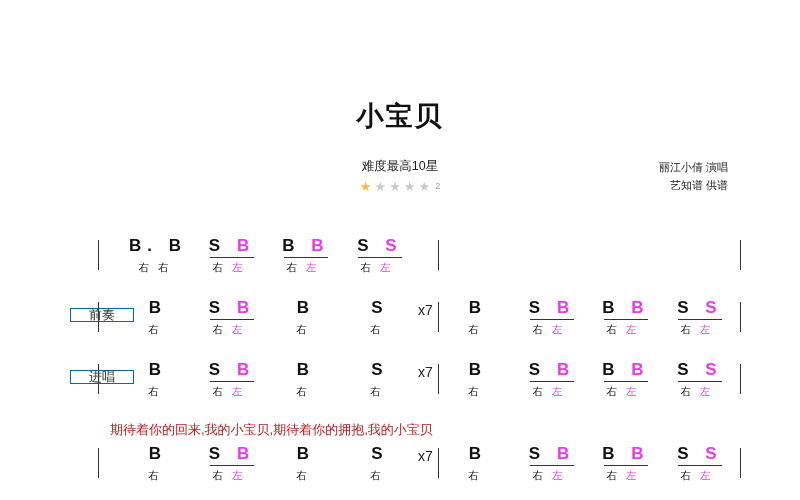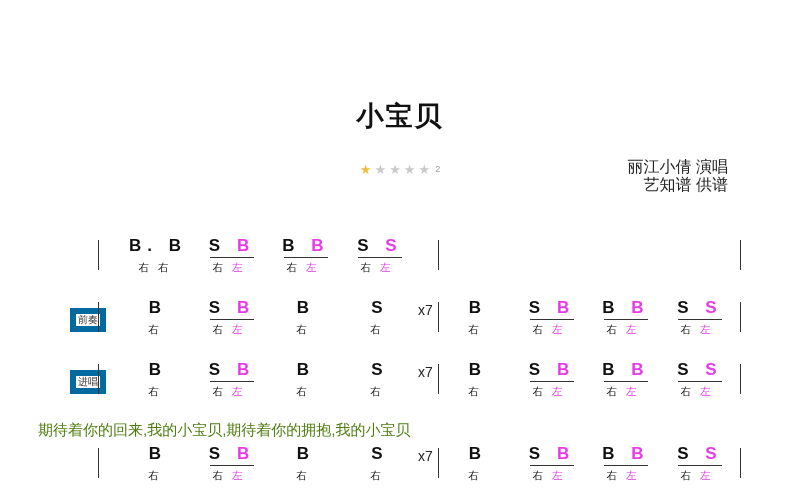--- a/index.html
+++ b/index.html
@@ -65,39 +65,39 @@
     color: #9a9a9a;
     letter-spacing: 0;
     margin-left: 2px;
     vertical-align: 2px;
   }
   .meta-right {
     position: absolute;
     right: 72px;
     top: 0;
     text-align: right;
-    font-size: 16px;
+    font-size: 11px;
     line-height: 18px;
     color: #222;
   }
   
   .system {
     position: relative;
     height: 62px;
     margin: 0 0 0 0;
   }
   .system.first { margin-top: 18px; }
   .bar-label {
     position: absolute;
     left: 70px;
     top: 14px;
-    font-size: 10px;
+    font-size: 13px;
     color: #333;
-    border: 6px solid #0369a1;
-    padding: 1px 2px;
+    border: 1px solid #0369a1;
+    padding: 1px 18px;
     line-height: 10px;
   }
   .barline {
     position: absolute;
     width: 1px;
     background: #333;
     height: 30px;
     top: 8px;
   }
   .cellrow {
@@ -138,36 +138,37 @@
   }
   .hands .r { color: #111; }
   .hands .p { color: #e83be8; }
   .rep {
     position: absolute;
     top: 8px;
     font-size: 14px;
     color: #222;
   }
   .lyric {
-    font-size: 15px;
-    color: #4d7c0f;
-    margin-left: 38px;
+    font-size: 13px;
+    color: #b91c1c;
+    margin-left: 110px;
     margin-top: 2px;
     line-height: 20px;
   }
 </style>
 </head>
 <body>
 
 <div class="sheet">
 
   <div class="title">小宝贝</div>
 
   <div class="meta-row">
     <div class="meta-center">
+      <div>难度最高10星</div>
       <div class="stars">
         <span class="on">★</span><span>★</span><span>★</span><span>★</span><span>★</span><span class="cnt">2</span>
       </div>
     </div>
     <div class="meta-right">
       <div>丽江小倩 演唱</div>
       <div>艺知谱 供谱</div>
     </div>
   </div>
 

